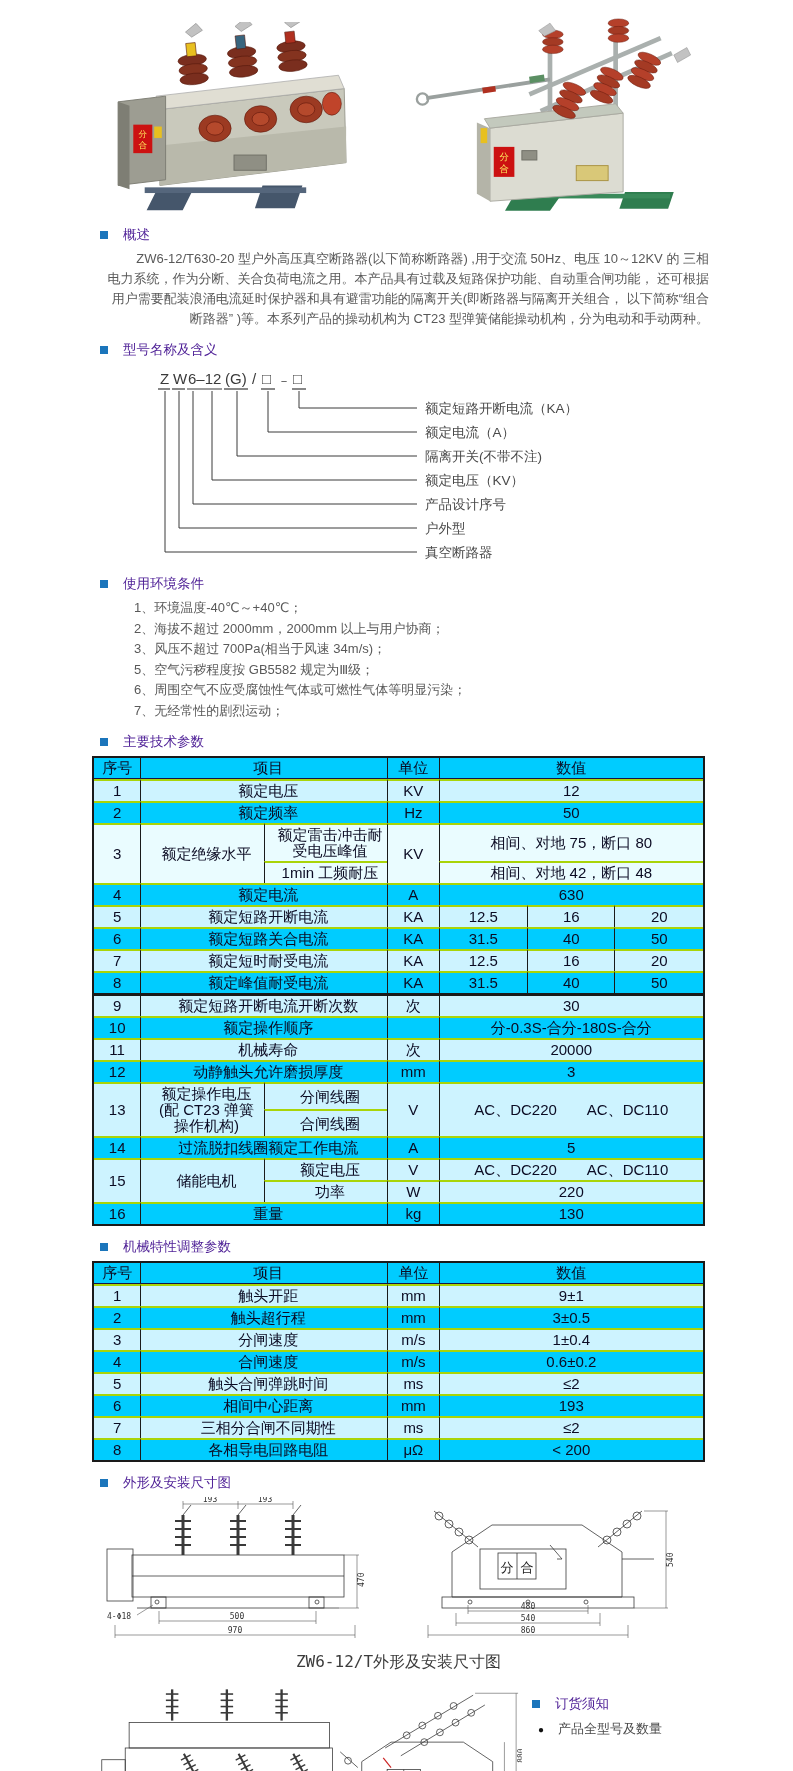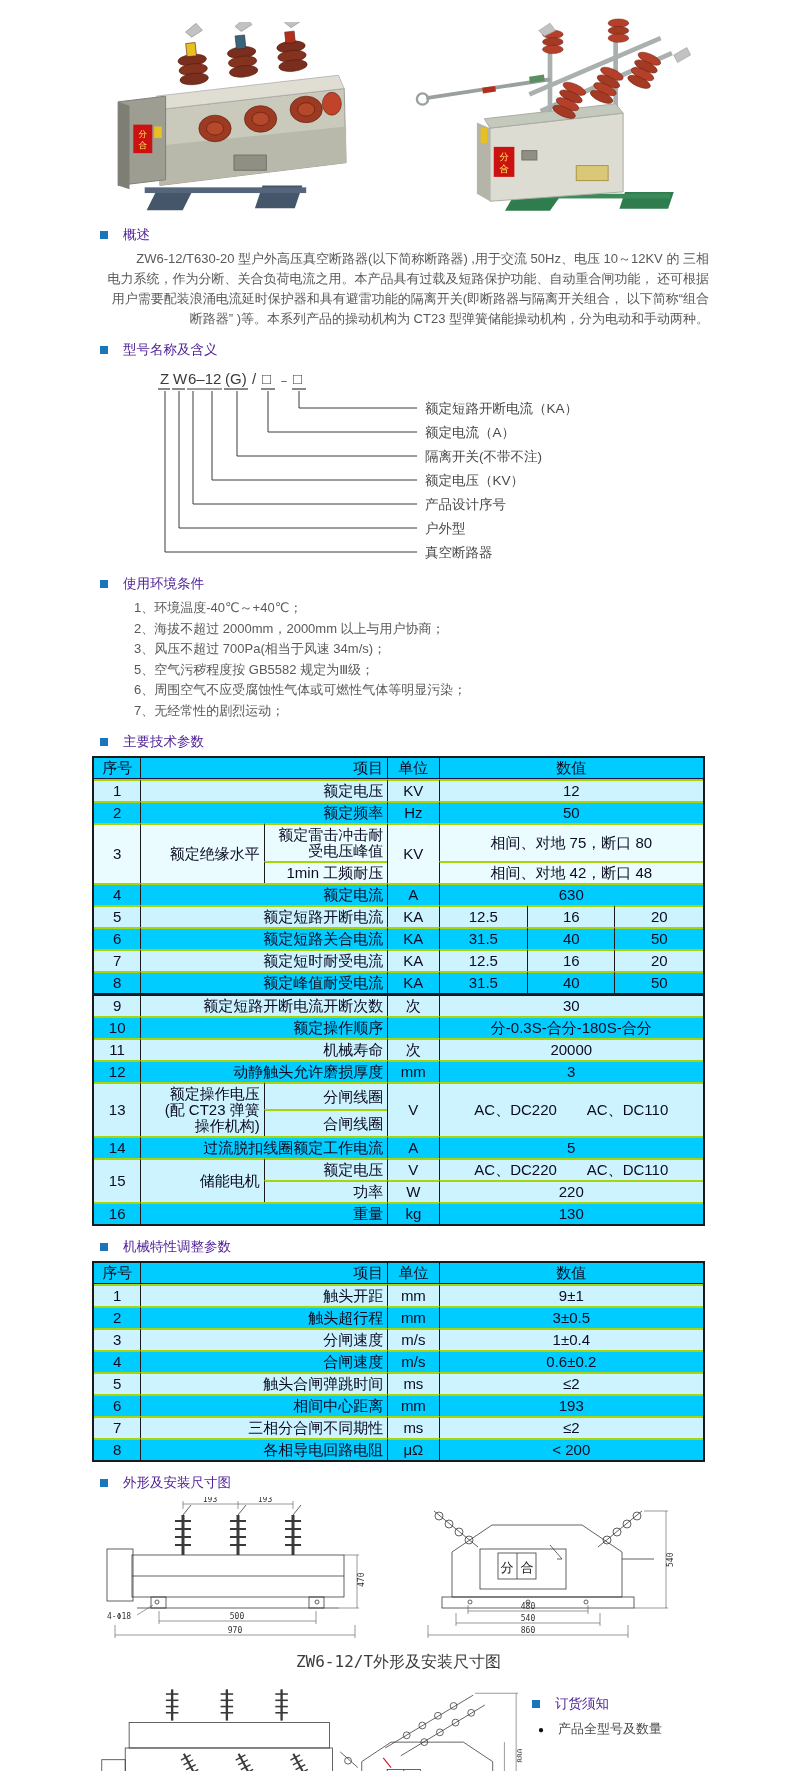--- a/index.html
+++ b/index.html
@@ -18,21 +18,21 @@
   .para{margin:2px 0 0 8px;line-height:20px;text-indent:2em;color:#595959;text-align:right;}
   
   .envlist{margin:2px 0 0 42px;padding:0;list-style:none;line-height:20.5px;color:#595959;}
   
   table.params{border-collapse:separate;border-spacing:0;border:2px solid #1a1a1a;width:613px;
     font-size:15px;color:#0b0b23;table-layout:fixed;}
   table.params td,table.params th{border-left:1px solid #1a1a1a;border-top:2px solid #a9d408;
     padding:2px 4px;font-weight:400;text-align:center;overflow:hidden;line-height:16px;}
   table.params .c0{border-left:none;}
   table.params thead th{border-top:none;border-bottom:1px solid #14144a;}
-  table.params .ti{text-align:right;padding-left:12px;}
+  table.params .ti{text-align:center;padding-left:12px;}
   tr.d td,tr.d th{background:#00ccff;}
   tr.l td{background:#cdf3ff;}
   tr.w td{background:#eafcff;}
   tr.d th{background:#00ccff;}
   td.split,tr .split{border-top:3px solid #1a1a1a !important;}
   
   .drawwrap{margin-top:6px;}
   .cap{width:613px;text-align:center;font-size:16px;color:#3c3c3c;margin:2px 0 10px 0;
     font-family:"DejaVu Sans Mono","Liberation Mono",monospace;}
   .bottomrow{display:flex;align-items:flex-start;}

